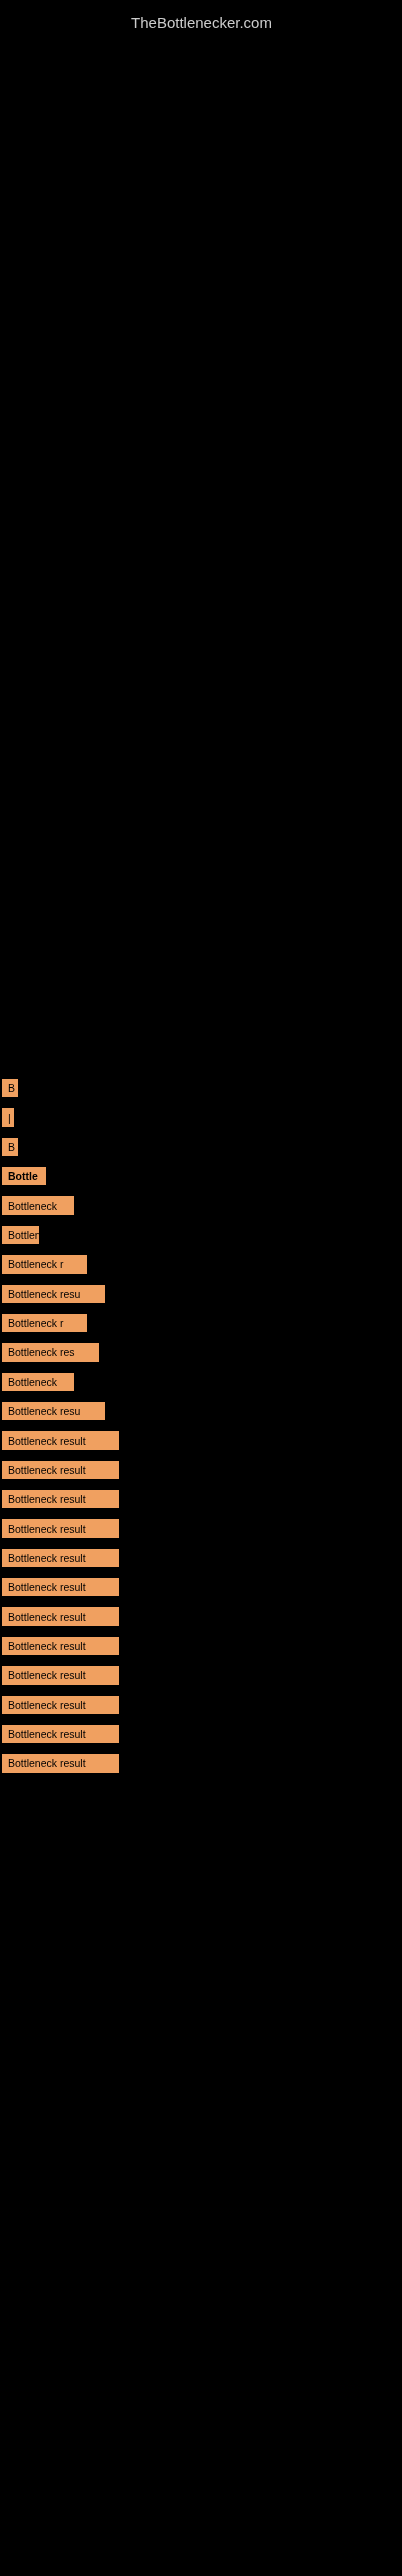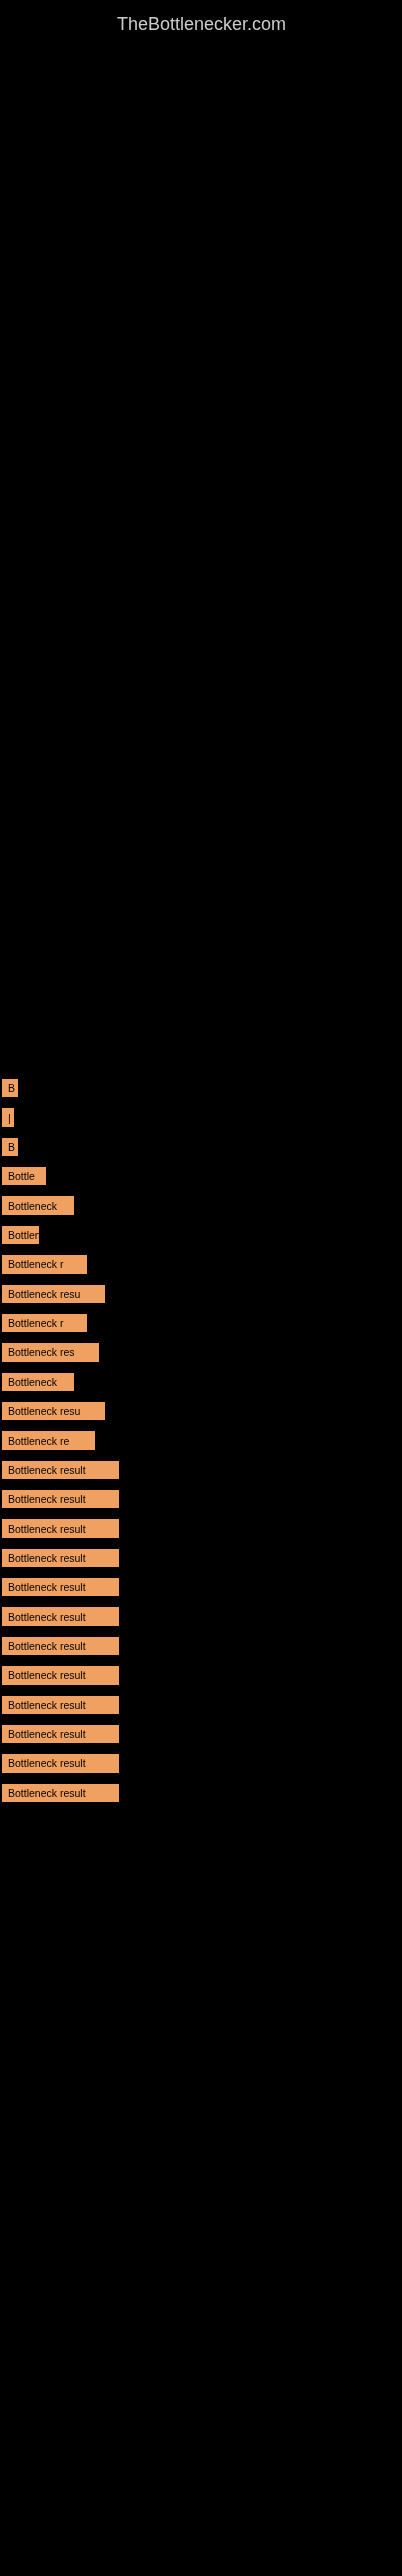--- a/index.html
+++ b/index.html
@@ -10,21 +10,21 @@
     body {
       background-color: #000000;
       width: 403px;
       min-height: 2576px;
       font-family: Arial, sans-serif;
       position: relative;
     }
     .site-title {
       text-align: center;
       color: #cccccc;
-      font-size: 18px;
+      font-size: 15px;
       padding: 8px 0;
       position: absolute;
       top: 6.4px;
       left: 0;
       right: 0;
     }
     .bottleneck-items-container {
       position: absolute;
       top: 1079px;
       left: 0;
@@ -47,30 +47,29 @@
   </style>
 </head>
 <body>
 
 <div class="site-title">TheBottlenecker.com</div>
 
 <div class="bottleneck-items-container">
 <div class="bottleneck-row"><span class="bottleneck-item" style="width: 16px; max-width: 16px; overflow: hidden;">B</span></div>
     <div class="bottleneck-row"><span class="bottleneck-item" style="width: 9.7px; max-width: 9.7px; overflow: hidden;">|</span></div>
     <div class="bottleneck-row"><span class="bottleneck-item" style="width: 16px; max-width: 16px; overflow: hidden;">B</span></div>
-    <div class="bottleneck-row"><span class="bottleneck-item" style="width: 44px; max-width: 44px; overflow: hidden;">Bottle</span></div>
+    <div class="bottleneck-row"><span class="bottleneck-item" style="width: 44px; max-width: 44px; overflow: hidden; font-weight: bold;">Bottle</span></div>
     <div class="bottleneck-row"><span class="bottleneck-item" style="width: 72px; max-width: 72px; overflow: hidden;">Bottleneck</span></div>
     <div class="bottleneck-row"><span class="bottleneck-item" style="width: 37px; max-width: 55px; overflow: hidden;">Bottlen</span></div>
     <div class="bottleneck-row"><span class="bottleneck-item" style="width: 85px; max-width: 85px; overflow: hidden;">Bottleneck r</span></div>
     <div class="bottleneck-row"><span class="bottleneck-item" style="width: 103px; max-width: 103px; overflow: hidden;">Bottleneck resu</span></div>
     <div class="bottleneck-row"><span class="bottleneck-item" style="width: 85px; max-width: 85px; overflow: hidden;">Bottleneck r</span></div>
     <div class="bottleneck-row"><span class="bottleneck-item" style="width: 97px; max-width: 97px; overflow: hidden;">Bottleneck res</span></div>
     <div class="bottleneck-row"><span class="bottleneck-item" style="width: 72px; max-width: 72px; overflow: hidden;">Bottleneck</span></div>
     <div class="bottleneck-row"><span class="bottleneck-item" style="width: 103px; max-width: 103px; overflow: hidden;">Bottleneck resu</span></div>
-    <div class="bottleneck-row"><span class="bottleneck-item" style="width: 93px; max-width: 93px; overflow: hidden;">Bottleneck re</span></div>
     <div class="bottleneck-row"><span class="bottleneck-item" style="width: 117px; max-width: 117px; overflow: hidden;">Bottleneck result</span></div>
     <div class="bottleneck-row"><span class="bottleneck-item" style="width: 117px; max-width: 117px; overflow: hidden;">Bottleneck result</span></div>
     <div class="bottleneck-row"><span class="bottleneck-item" style="width: 117px; max-width: 117px; overflow: hidden;">Bottleneck result</span></div>
     <div class="bottleneck-row"><span class="bottleneck-item" style="width: 117px; max-width: 117px; overflow: hidden;">Bottleneck result</span></div>
     <div class="bottleneck-row"><span class="bottleneck-item" style="width: 117px; max-width: 117px; overflow: hidden;">Bottleneck result</span></div>
     <div class="bottleneck-row"><span class="bottleneck-item" style="width: 117px; max-width: 117px; overflow: hidden;">Bottleneck result</span></div>
     <div class="bottleneck-row"><span class="bottleneck-item" style="width: 117px; max-width: 117px; overflow: hidden;">Bottleneck result</span></div>
     <div class="bottleneck-row"><span class="bottleneck-item" style="width: 117px; max-width: 117px; overflow: hidden;">Bottleneck result</span></div>
     <div class="bottleneck-row"><span class="bottleneck-item" style="width: 117px; max-width: 117px; overflow: hidden;">Bottleneck result</span></div>
     <div class="bottleneck-row"><span class="bottleneck-item" style="width: 117px; max-width: 117px; overflow: hidden;">Bottleneck result</span></div>

